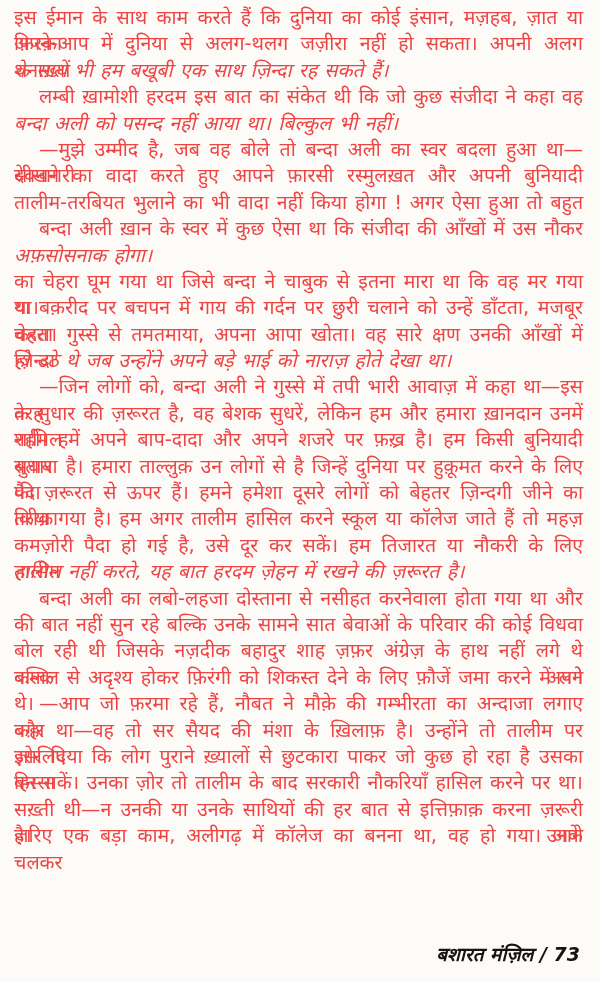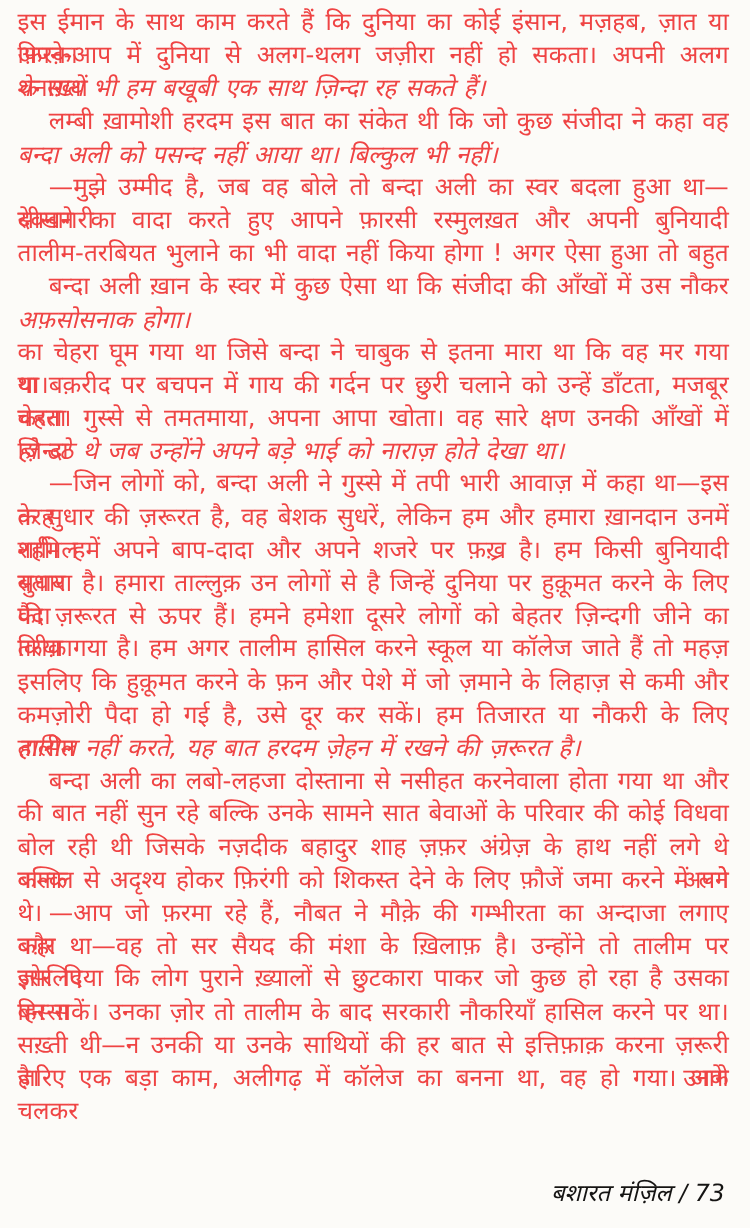--- a/index.html
+++ b/index.html
@@ -39,21 +39,21 @@
     font-style: italic;
   }
   .line.indent {
     text-indent: 25px;
   }
   .footer {
     position: absolute;
     right: 20px;
     top: 941px;
     font-size: 19px;
-    font-weight: normal;
+    font-weight: bold;
     font-style: italic;
     color: #151413;
   }
 </style>
 </head>
 <body>
 
 <div class="page">
   <div class="text-block">
       <div class="line">इस ईमान के साथ काम करते हैं कि दुनिया का कोई इंसान, मज़हब, ज़ात या फ़िरक़ा</div>
@@ -69,21 +69,20 @@
       <div class="line">का चेहरा घूम गया था जिसे बन्दा ने चाबुक से इतना मारा था कि वह मर गया था।</div>
       <div class="line">या बक़रीद पर बचपन में गाय की गर्दन पर छुरी चलाने को उन्हें डाँटता, मजबूर करता</div>
       <div class="line">चेहरा। गुस्से से तमतमाया, अपना आपा खोता। वह सारे क्षण उनकी आँखों में ज़िन्दा</div>
       <div class="line lastline">हो उठे थे जब उन्होंने अपने बड़े भाई को नाराज़ होते देखा था।</div>
       <div class="line indent">—जिन लोगों को, बन्दा अली ने गुस्से में तपी भारी आवाज़ में कहा था—इस तरह</div>
       <div class="line">के सुधार की ज़रूरत है, वह बेशक सुधरें, लेकिन हम और हमारा ख़ानदान उनमें शामिल</div>
       <div class="line">नहीं। हमें अपने बाप-दादा और अपने शजरे पर फ़ख़्र है। हम किसी बुनियादी सुधार</div>
       <div class="line">बताया है। हमारा ताल्लुक़ उन लोगों से है जिन्हें दुनिया पर हुक़ूमत करने के लिए पैदा</div>
       <div class="line">की ज़रूरत से ऊपर हैं। हमने हमेशा दूसरे लोगों को बेहतर ज़िन्दगी जीने का तरीक़ा</div>
       <div class="line">किया गया है। हम अगर तालीम हासिल करने स्कूल या कॉलेज जाते हैं तो महज़</div>
-      <div class="line">इसलिए कि हुक़ूमत करने के फ़न और पेशे में जो ज़माने के लिहाज़ से कमी और</div>
       <div class="line">कमज़ोरी पैदा हो गई है, उसे दूर कर सकें। हम तिजारत या नौकरी के लिए तालीम</div>
       <div class="line lastline">हासिल नहीं करते, यह बात हरदम ज़ेहन में रखने की ज़रूरत है।</div>
       <div class="line indent">बन्दा अली का लबो-लहजा दोस्ताना से नसीहत करनेवाला होता गया था और</div>
       <div class="line">की बात नहीं सुन रहे बल्कि उनके सामने सात बेवाओं के परिवार की कोई विधवा</div>
       <div class="line">बोल रही थी जिसके नज़दीक बहादुर शाह ज़फ़र अंग्रेज़ के हाथ नहीं लगे थे बल्कि अपने</div>
       <div class="line">कमाल से अदृश्य होकर फ़िरंगी को शिकस्त देने के लिए फ़ौजें जमा करने में लगे थे।</div>
       <div class="line indent">—आप जो फ़रमा रहे हैं, नौबत ने मौक़े की गम्भीरता का अन्दाजा लगाए बग़ैर</div>
       <div class="line">कहा था—वह तो सर सैयद की मंशा के ख़िलाफ़ है। उन्होंने तो तालीम पर इसलिए</div>
       <div class="line">ज़ोर दिया कि लोग पुराने ख़्यालों से छुटकारा पाकर जो कुछ हो रहा है उसका हिस्सा</div>
       <div class="line">बन सकें। उनका ज़ोर तो तालीम के बाद सरकारी नौकरियाँ हासिल करने पर था।</div>

